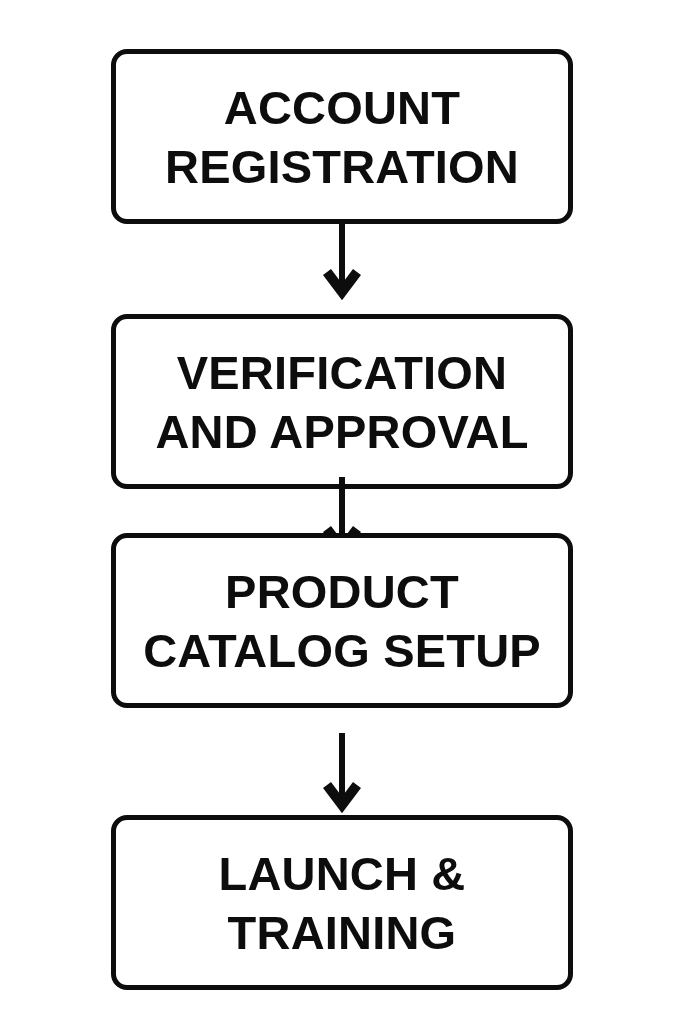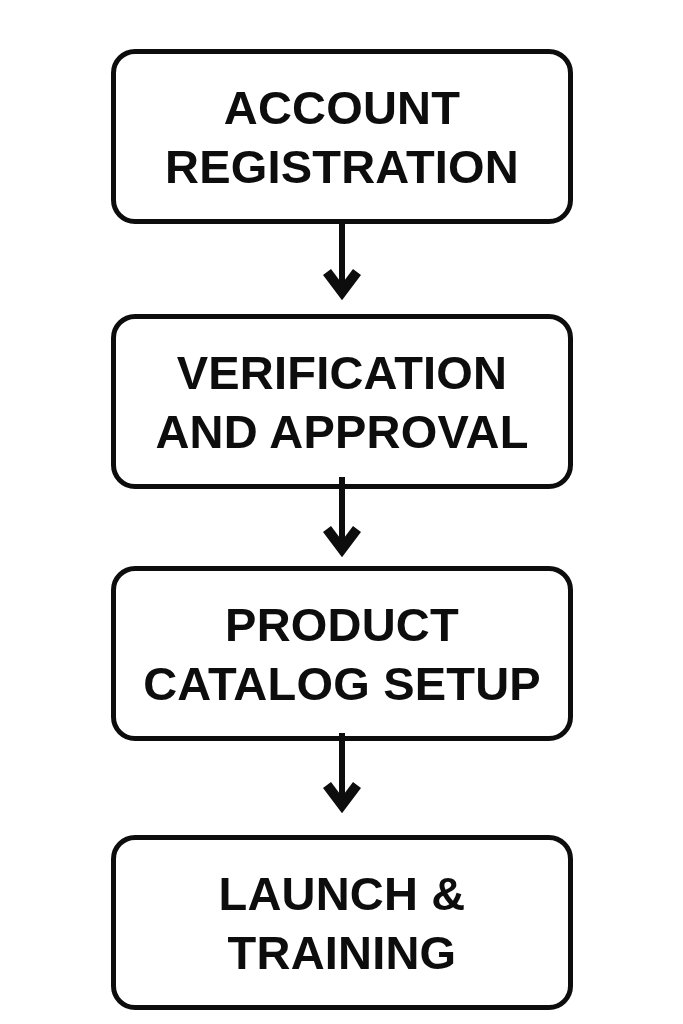--- a/index.html
+++ b/index.html
@@ -20,42 +20,42 @@
     height: 1024px;
     background: #ffffff;
   }
   .node {
     position: absolute;
     left: 111px;
     width: 462px;
     height: 175px;
     box-sizing: border-box;
     border: 5px solid #0d0d0d;
-    border-radius: 24px;
+    border-radius: 16px;
     background: #ffffff;
     display: flex;
     align-items: center;
     justify-content: center;
   }
   .node-label {
     font-family: "Liberation Sans", sans-serif;
     font-weight: bold;
     font-size: 47px;
     line-height: 59px;
     letter-spacing: 0.2px;
     color: #0d0d0d;
     text-align: center;
     text-transform: uppercase;
     white-space: pre-line;
     user-select: none;
   }
   .node-1 { top: 49px; }
   .node-2 { top: 314px; }
-  .node-3 { top: 566px; }
-  .node-4 { top: 835px; align-items: center; }
+  .node-3 { top: 533px; }
+  .node-4 { top: 815px; align-items: center; }
 
   .connector {
     position: absolute;
     left: 311px;
     width: 62px;
     height: 84px;
     overflow: visible;
   }
   .connector-1 { top: 222px; }
   .connector-2 { top: 477px; }

